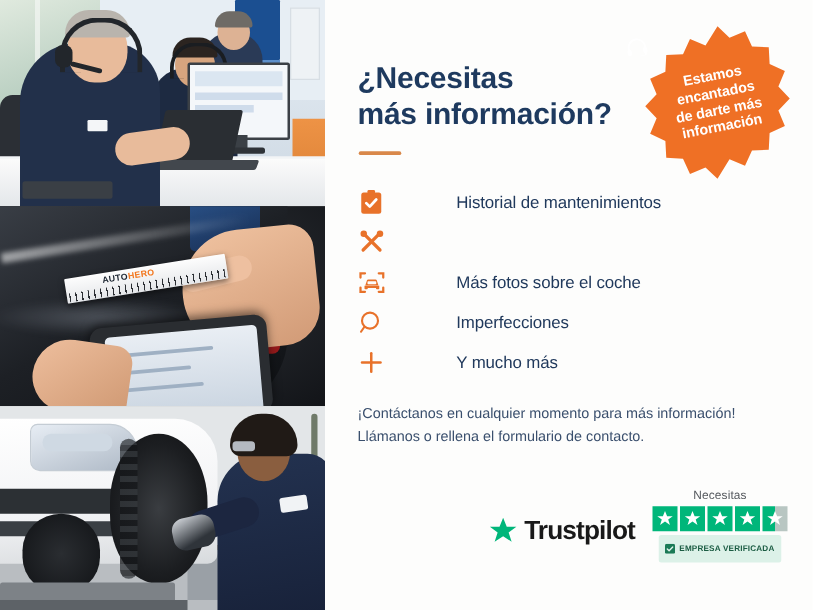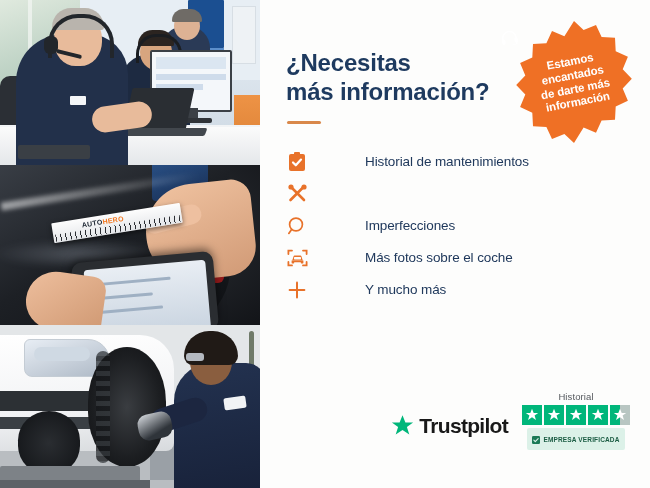--- a/index.html
+++ b/index.html
@@ -294,58 +294,62 @@
               <line x1="17" y1="3.5" x2="3.5" y2="17"></line>
             </g>
             <circle cx="4" cy="4" r="2.6" fill="#e8722a"></circle>
             <circle cx="17" cy="4" r="2.6" fill="#e8722a"></circle>
           </svg>
         </span>
       </li>
 
       <li>
         <span class="ico">
-          <svg width="20" height="20" viewBox="0 0 20 20">
-            <circle cx="9" cy="8.5" r="6.4" fill="none" stroke="#e8722a" stroke-width="1.7"></circle>
-            <line x1="4.6" y1="13.4" x2="1.8" y2="17.4" stroke="#e8722a" stroke-width="1.7" stroke-linecap="round"></line>
-          </svg>
-        </span>
-        <span class="txt">Imperfecciones</span>
-      </li>
-
-      <li>
-        <span class="ico">
           <svg width="21" height="20" viewBox="0 0 21 20">
             <g stroke="#e8722a" stroke-width="1.8" fill="none" stroke-linecap="round">
               <path d="M1.4 6 V2.6 H5"></path>
                 <path d="M19.6 6 V2.6 H16"></path>
               <path d="M1.4 14 V17.4 H5"></path>
                 <path d="M19.6 14 V17.4 H16"></path>
             </g>
             <path d="M4.6 12.6 h11.8 v2.2 a.6.6 0 0 1-.6.6h-1.4a.6.6 0 0 1-.6-.6v-.5H7.2v.5a.6.6 0 0 1-.6.6H5.2a.6.6 0 0 1-.6-.6z" fill="#e8722a"></path>
             <path d="M5.2 12.4 6.6 8.2 a1 1 0 0 1 .95-.7h5.9a1 1 0 0 1 .95.7l1.4 4.2z" fill="#e8722a"></path>
             <rect x="7" y="9" width="7" height="2.4" rx=".6" fill="#fdfdfc"></rect>
           </svg>
         </span>
         <span class="txt">Más fotos sobre el coche</span>
       </li>
 
       <li>
         <span class="ico">
           <svg width="20" height="20" viewBox="0 0 20 20">
+            <circle cx="9" cy="8.5" r="6.4" fill="none" stroke="#e8722a" stroke-width="1.7"></circle>
+            <line x1="4.6" y1="13.4" x2="1.8" y2="17.4" stroke="#e8722a" stroke-width="1.7" stroke-linecap="round"></line>
+          </svg>
+        </span>
+        <span class="txt">Imperfecciones</span>
+      </li>
+
+      <li>
+        <span class="ico">
+          <svg width="20" height="20" viewBox="0 0 20 20">
             <g stroke="#e8722a" stroke-width="2" stroke-linecap="round">
               <line x1="10" y1="2.6" x2="10" y2="17.4"></line>
               <line x1="2.6" y1="10" x2="17.4" y2="10"></line>
             </g>
           </svg>
         </span>
         <span class="txt">Y mucho más</span>
       </li>
     </ul>
 
+    <p class="contact">
+      <span>¡Contáctanos en cualquier momento para más información!</span>
+      <span>Llámanos o rellena el formulario de contacto.</span>
+    </p>
 
     <div class="badge-wrap">
       <svg viewBox="0 0 128 128">
         <path fill="#ef7025" d="
           M64 3 l9.6 9.1 12.4-5.2 5.6 12.2 13.4 .7 .7 13.4 12.2 5.6-5.2 12.4 9.1 9.6-9.1 9.6 5.2 12.4-12.2 5.6-.7 13.4-13.4 .7-5.6 12.2-12.4-5.2L64 125l-9.6-9.1-12.4 5.2-5.6-12.2-13.4-.7-.7-13.4L10.1 89l5.2-12.4L6.2 67l9.1-9.6L10.1 45l12.2-5.6 .7-13.4 13.4-.7 5.6-12.2 12.4 5.2z"></path>
       </svg>
       <div class="badge-inner">
         <span class="hs">
           <svg width="18" height="16" viewBox="0 0 18 16">
             <path d="M2.4 10.5 V8.6 a6.6 6.6 0 0 1 13.2 0 v1.9" fill="none" stroke="#fff" stroke-width="1.5" stroke-linecap="round"></path>
@@ -364,21 +368,21 @@
     <div class="tp">
       <div class="tp-logo">
         <span>
           <svg width="25" height="24" viewBox="0 0 24 24">
             <path fill="#00b67a" d="M12 1.2 14.9 8.4 22.6 8.4 16.4 13 18.8 20.4 12 15.9 5.2 20.4 7.6 13 1.4 8.4 9.1 8.4z"></path>
           </svg>
         </span>
         <span class="word">Trustpilot</span>
       </div>
       <div class="tp-right">
-        <span class="tp-rating">Historial</span>
+        <span class="tp-rating">Necesitas</span>
         <div class="stars">
           <span class="s">
             <svg width="14" height="14" viewBox="0 0 24 24">
                 <path fill="#fff" d="M12 1.2 14.9 8.4 22.6 8.4 16.4 13 18.8 20.4 12 15.9 5.2 20.4 7.6 13 1.4 8.4 9.1 8.4z"></path>
               </svg>
           </span>
           <span class="s">
             <svg width="14" height="14" viewBox="0 0 24 24">
                 <path fill="#fff" d="M12 1.2 14.9 8.4 22.6 8.4 16.4 13 18.8 20.4 12 15.9 5.2 20.4 7.6 13 1.4 8.4 9.1 8.4z"></path>
               </svg>

